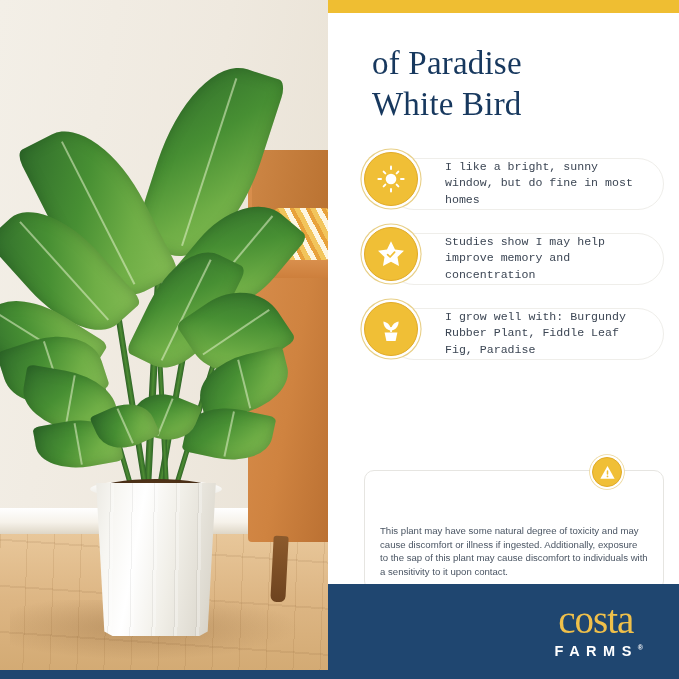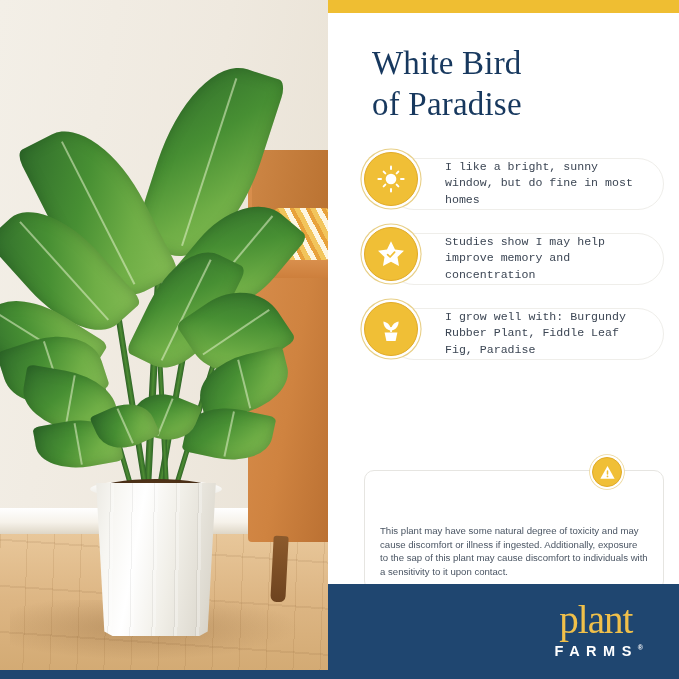--- a/index.html
+++ b/index.html
@@ -324,22 +324,22 @@
     <div class="pot"></div>
     <div class="pot-facets"></div>
 
     <div class="footer-strip"></div>
   </div>
 
   <div class="panel">
     <div class="gold-bar"></div>
 
     <div class="title">
+      <div>of Paradise</div>
       <div>White Bird</div>
-      <div>of Paradise</div>
     </div>
 
     <div class="rows">
 
       <div class="row">
         <div class="pill">
           <div class="pill-text">I like a bright, sunny window, but do fine in most homes</div>
         </div>
         <div class="badge">
           <svg width="30" height="30" viewBox="0 0 30 30">
@@ -394,18 +394,18 @@
       <svg width="17" height="17" viewBox="0 0 20 20">
         <path d="M10 2.4 L18.4 17.4 L1.6 17.4 Z" fill="#ffffff"></path>
         <rect x="9.1" y="7.4" width="1.8" height="5.2" rx=".9" fill="#f0bf36"></rect>
         <circle cx="10" cy="14.6" r="1.05" fill="#f0bf36"></circle>
       </svg>
     </div>
   </div>
 
   <div class="footer">
     <div class="logo">
-      <div class="logo-costa">plant</div>
+      <div class="logo-costa">costa</div>
       <div class="logo-farms"><span>FARMS</span><span class="logo-reg">®</span></div>
     </div>
   </div>
 
 </div>
 
 </body></html>

